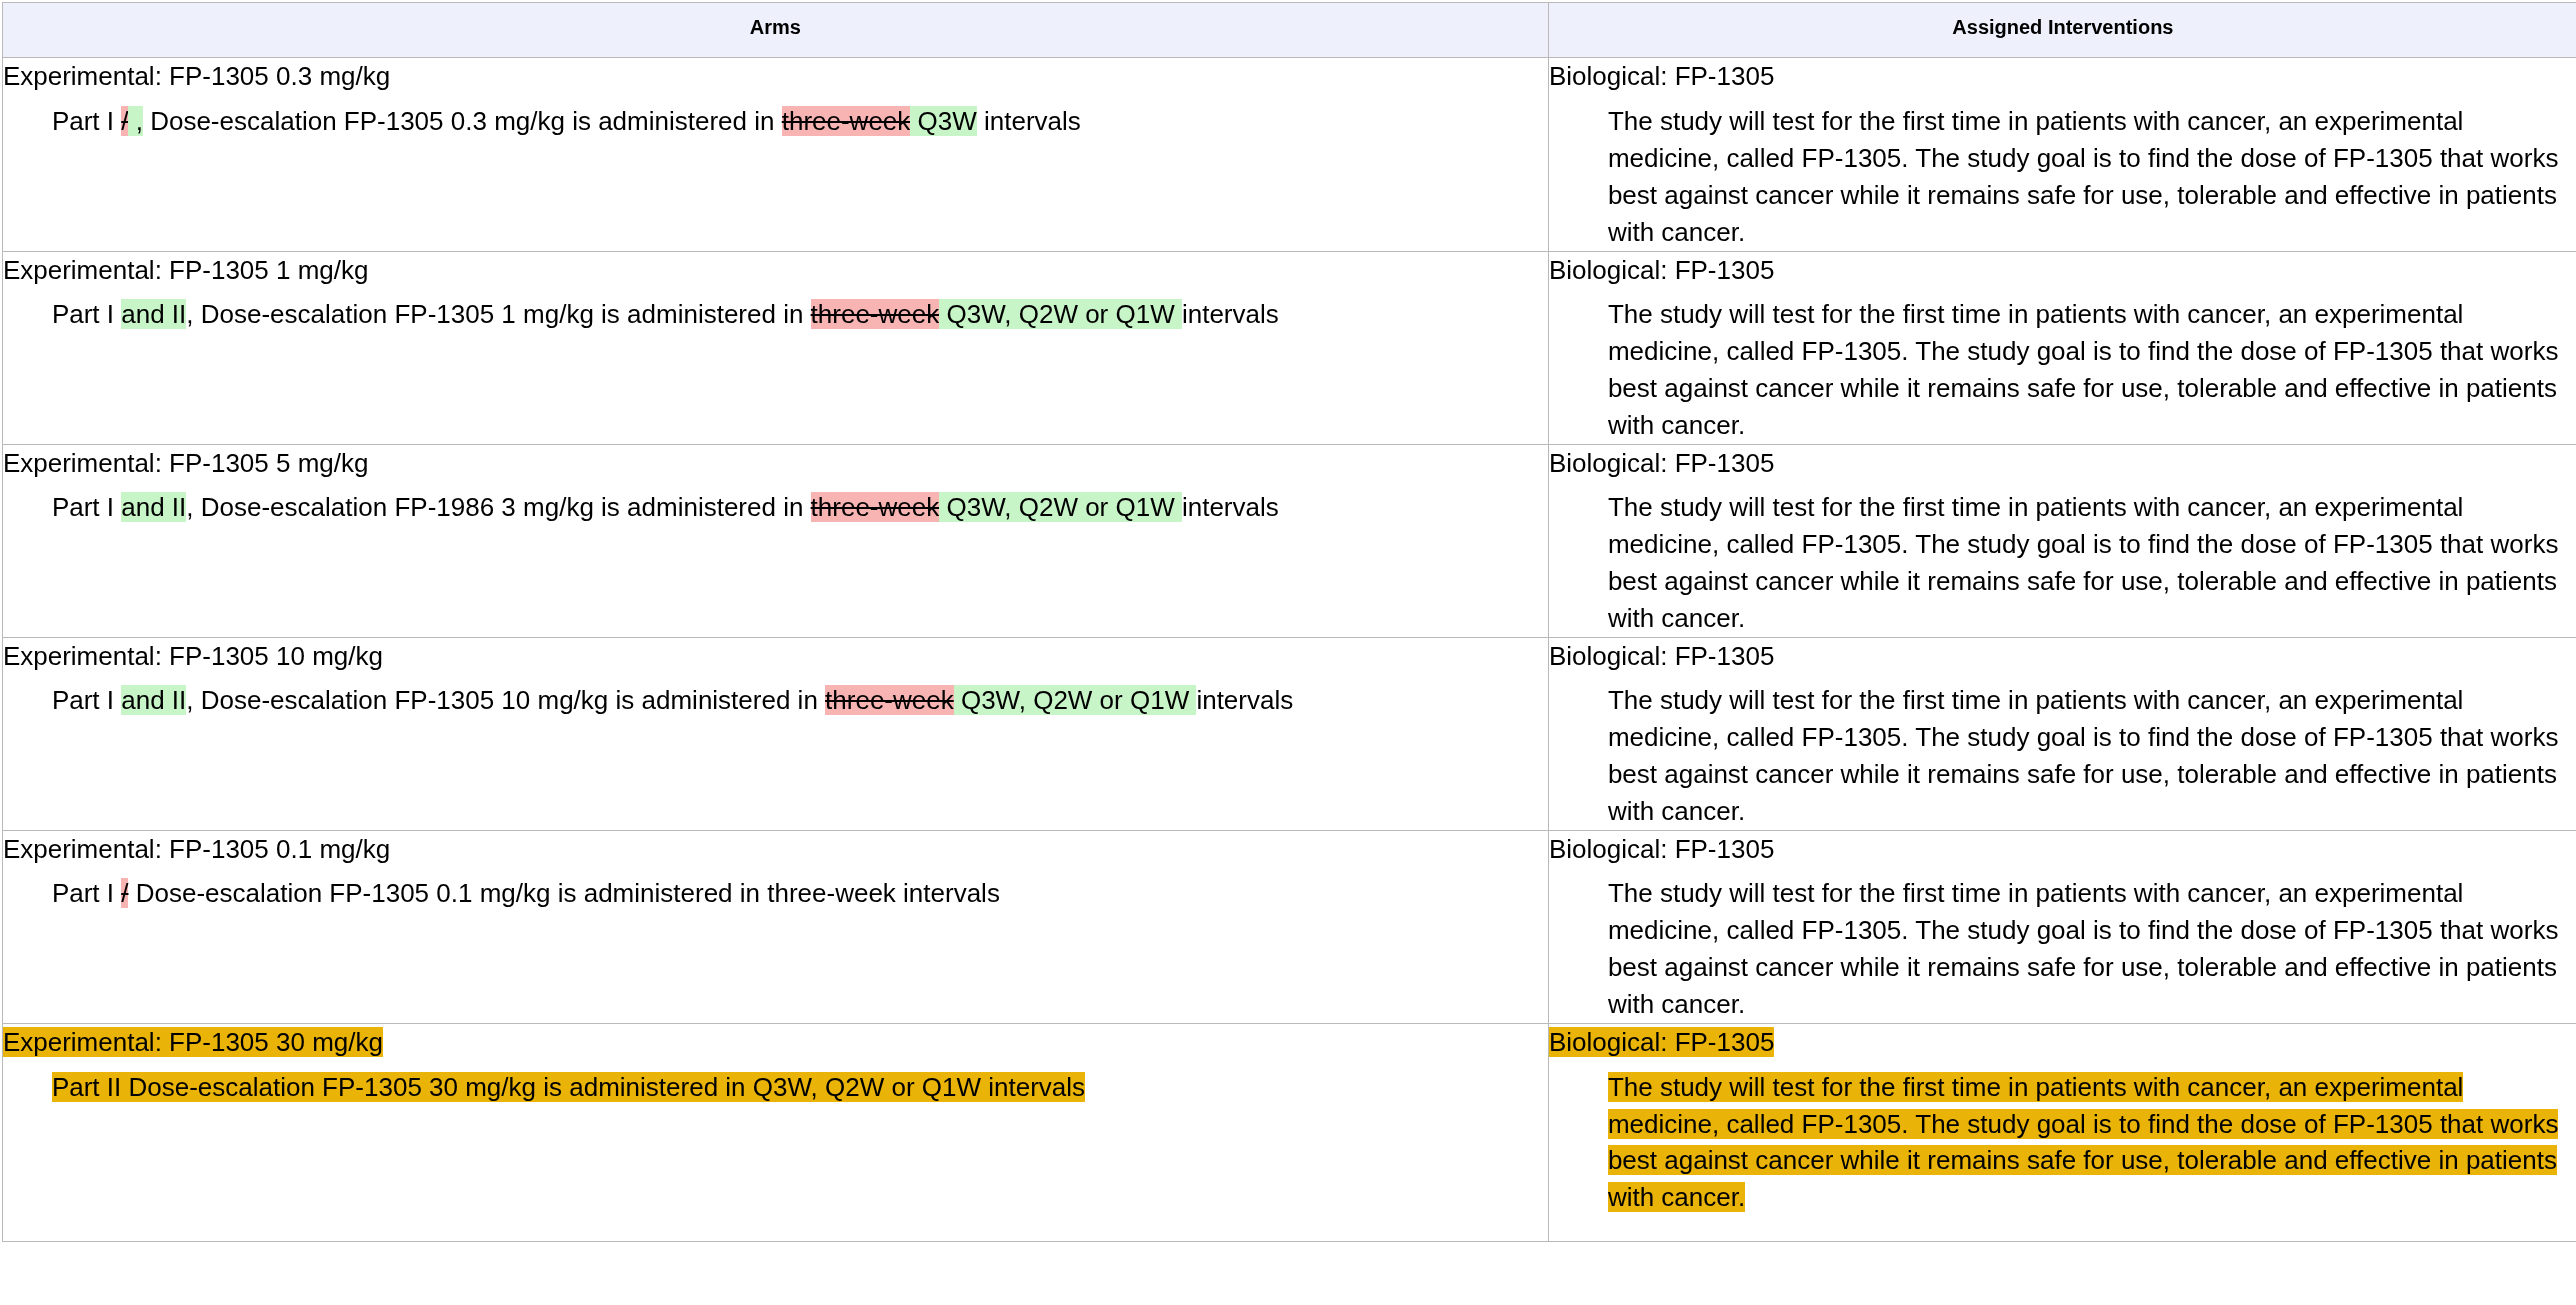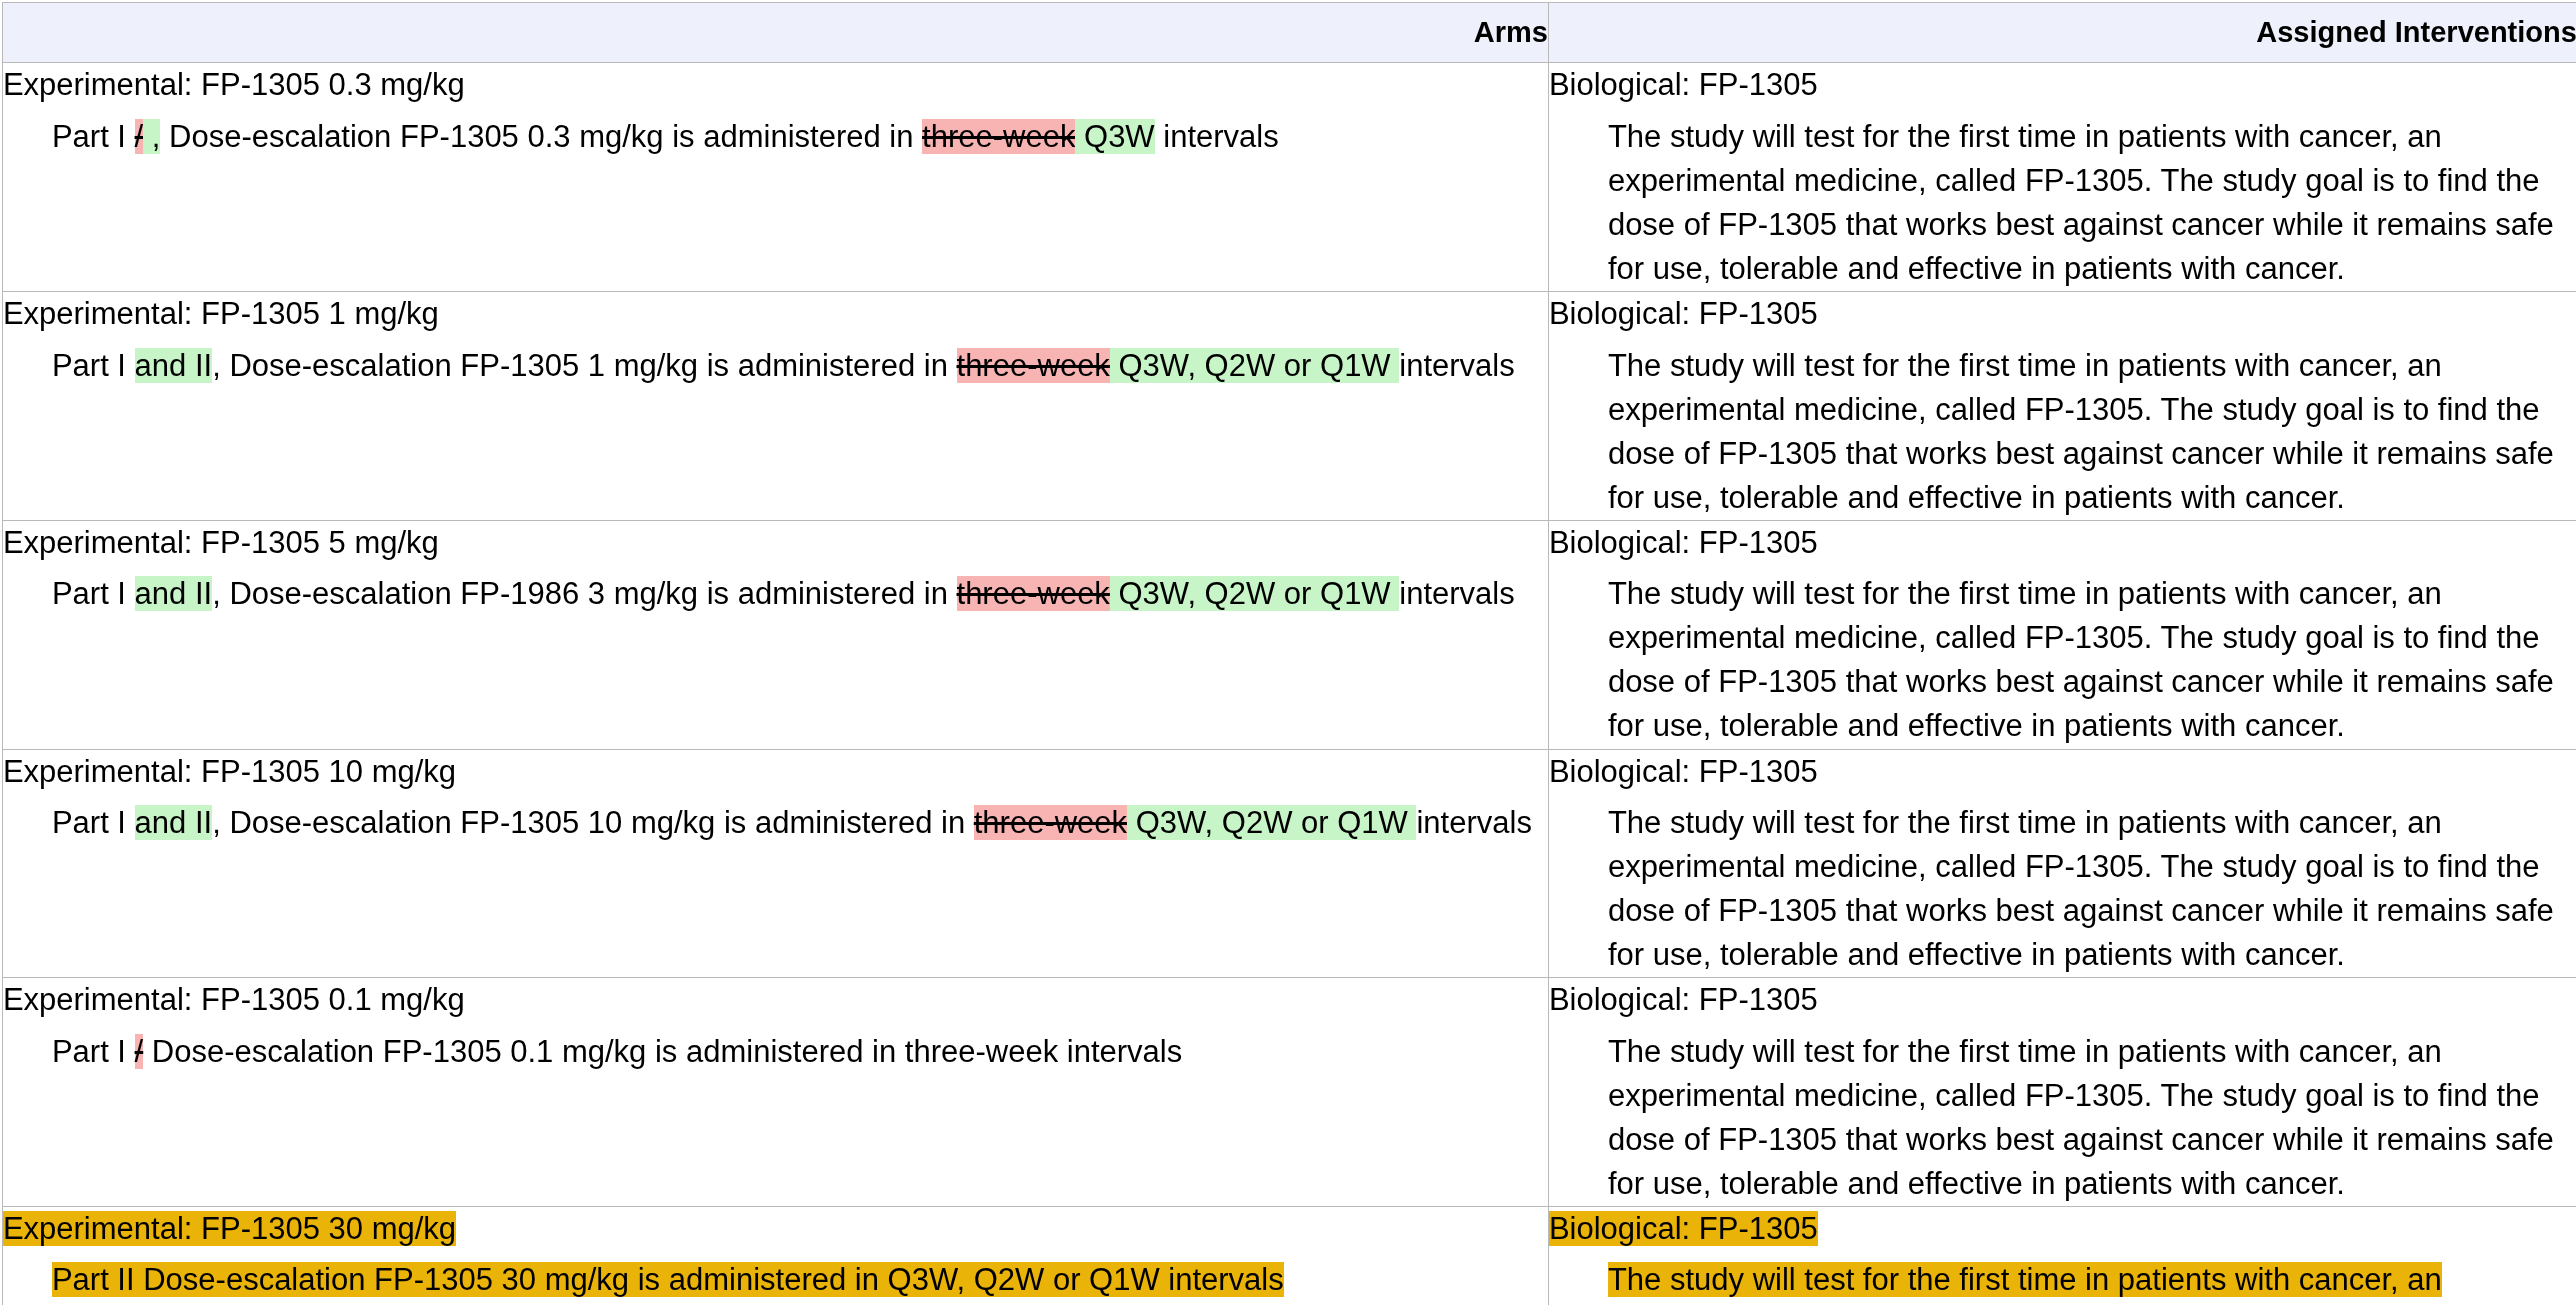--- a/index.html
+++ b/index.html
@@ -25,32 +25,32 @@
     table-layout: fixed;
   }
   table.diff-table th,
   table.diff-table td {
     border: 0.9px solid #b9b9b9;
     vertical-align: top;
     padding: 0;
   }
   table.diff-table th {
     background: #eef0fb;
-    text-align: right;
-    font-size: 29px;
+    text-align: center;
+    font-size: 20px;
     font-weight: bold;
     padding: 13.3px 0 13.3px 0;
     height: 28px;
   }
   col.c-arms { width: 1546px; }
   col.c-int  { width: 1029px; }
 
   td.cell {
     padding: 13.3px 15px 17px 15px;
-    font-size: 31px;
+    font-size: 26px;
     line-height: 1.42;
     margin-left: 44px;
   }
   .arm-title {
     margin: 0 0 7.6px 0;
     white-space: normal;
   }
   .arm-desc {
     margin: 0 0 0 49px;
     text-indent: 0;

